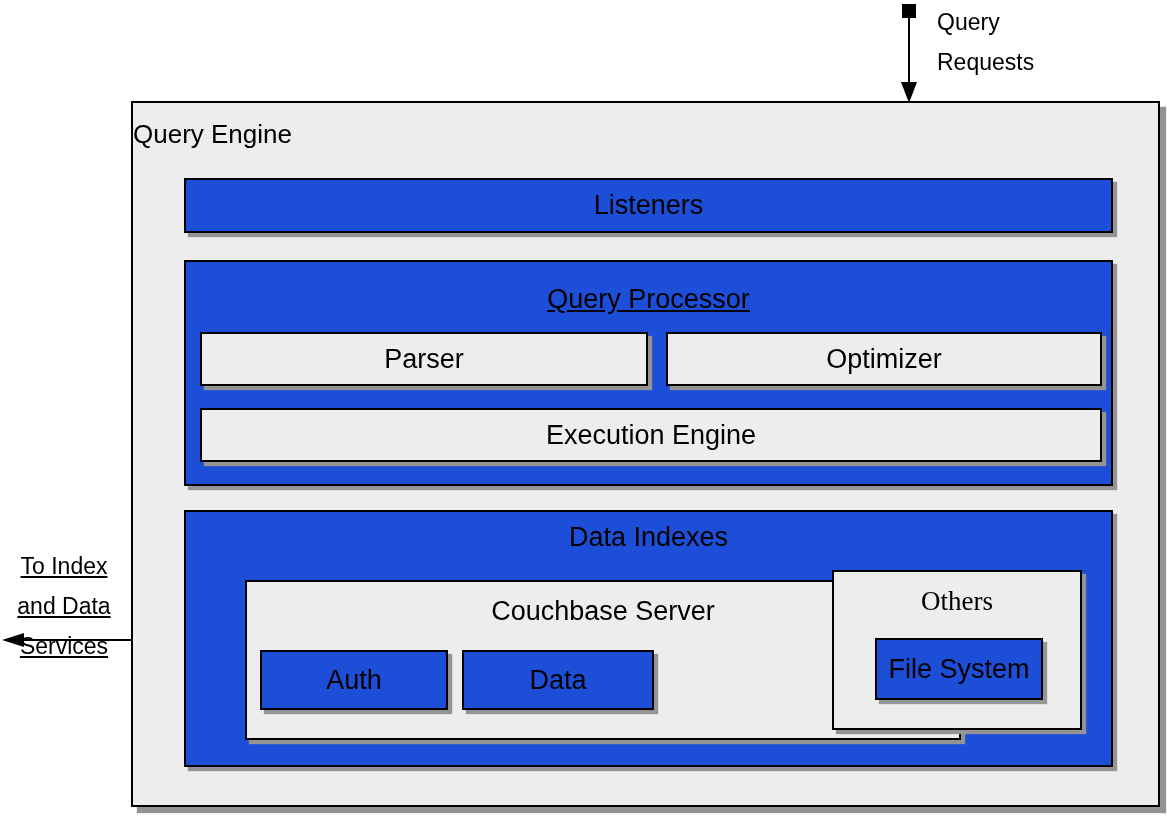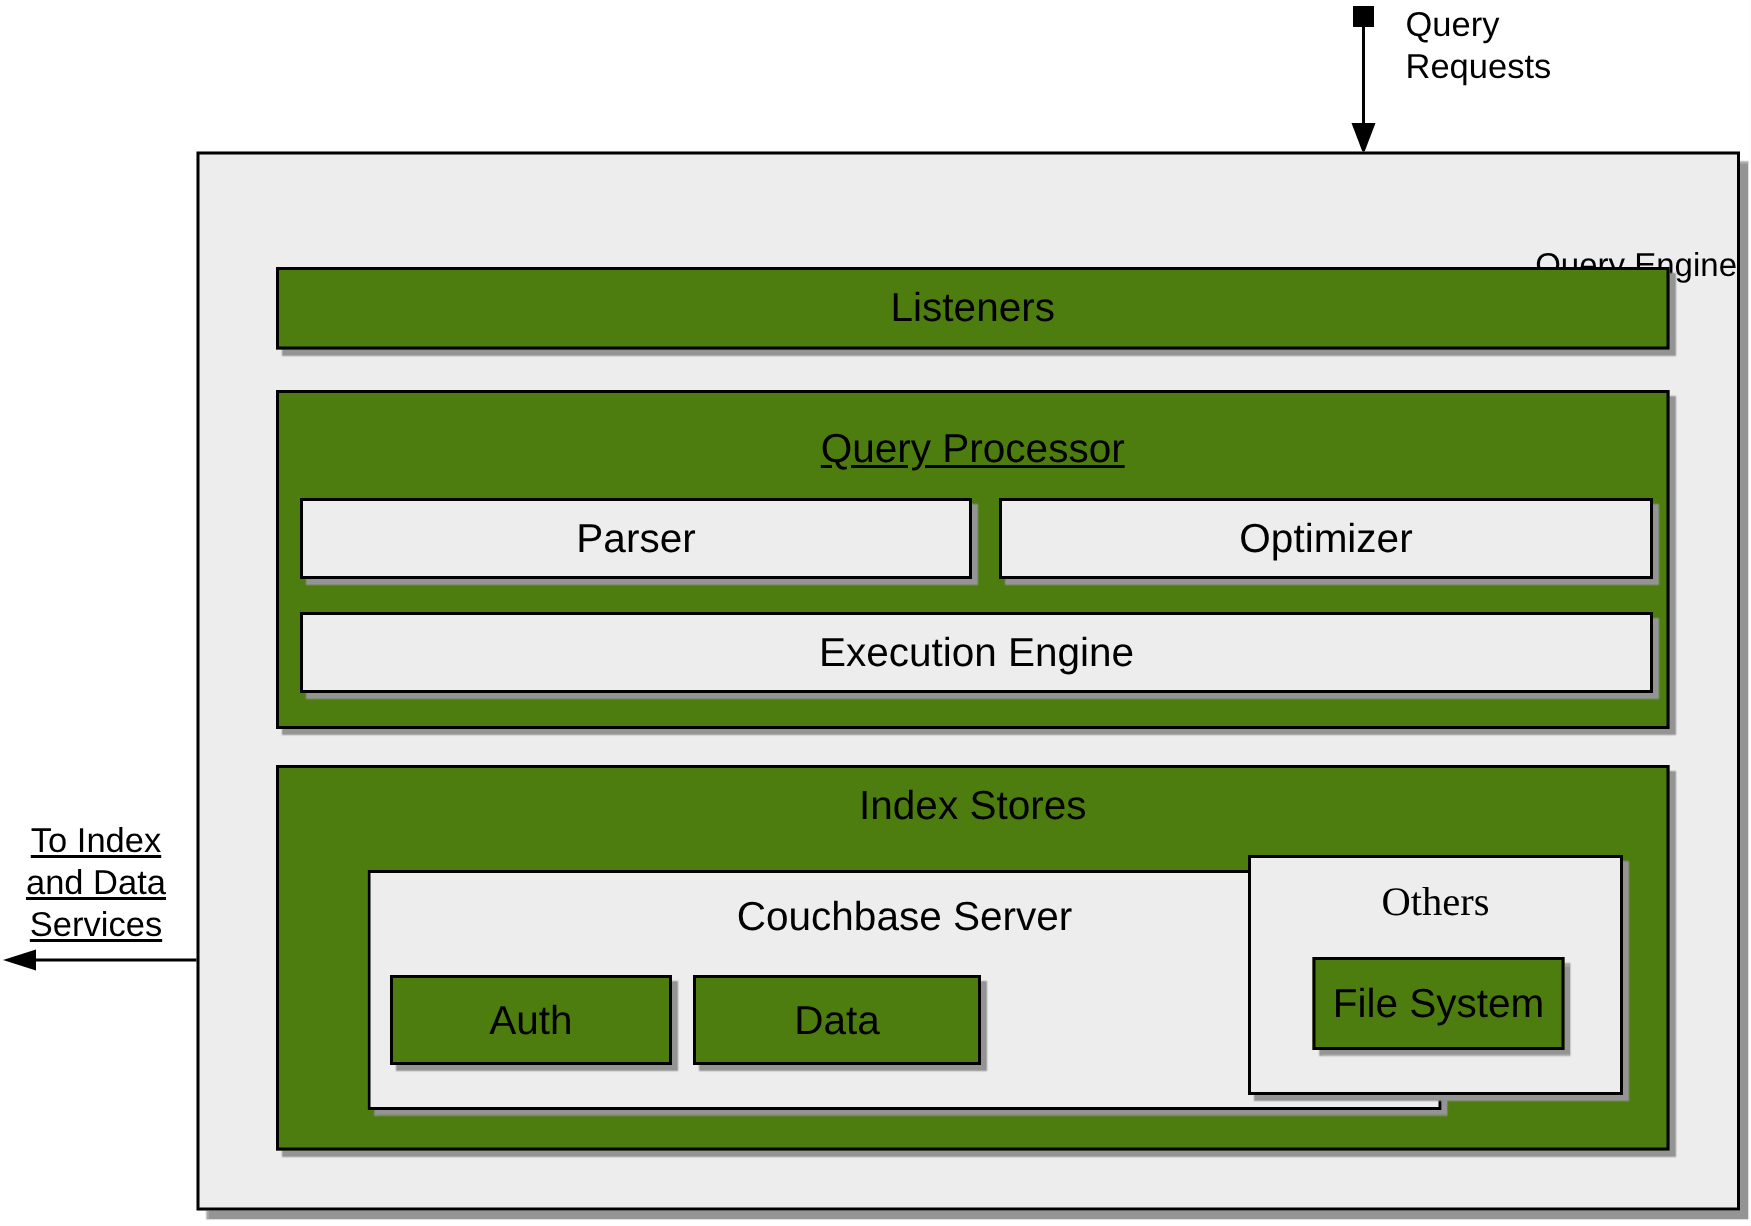--- a/index.html
+++ b/index.html
@@ -16,50 +16,49 @@
     background: #ffffff;
     overflow: hidden;
   }
   .abs { position: absolute; }
   .box {
     position: absolute;
     border: 2px solid #000000;
     box-sizing: border-box;
   }
   .gray  { background: #ededed; box-shadow: 4px 4px 1px #949494; }
-  .white { background: #4d7c0f; box-shadow: 4px 4px 1px #949494; }
+  .white { background: #1d4ed8; box-shadow: 4px 4px 1px #949494; }
   .main-box {
     background: #ededed;
     box-shadow: 6px 6px 1px #949494;
   }
   .leaf {
     display: flex;
     align-items: center;
     justify-content: center;
     font-size: 27px;
     text-align: center;
   }
   .group-title {
     width: 100%;
     text-align: center;
     font-size: 27px;
     box-sizing: border-box;
   }
   .engine-title {
     width: 100%;
-    text-align: right;
-    font-size: 22px;
+    text-align: left;
+    font-size: 26px;
     padding-top: 16px;
     box-sizing: border-box;
-    margin-top: 45px;
   }
   .annotation {
     position: absolute;
     font-size: 23px;
-    line-height: 28px;
+    line-height: 40px;
     white-space: pre-line;
   }
   .annotation.center { text-align: center; }
   svg { display: block; }
 </style>
 </head>
 <body>
 
 <div class="canvas">
 
@@ -97,21 +96,21 @@
       <div class="box gray leaf" style="left:480px; top:70px; width:436px; height:54px;">
         <span>Optimizer</span>
       </div>
 
       <div class="box gray leaf" style="left:14px; top:146px; width:902px; height:54px;">
         <span>Execution Engine</span>
       </div>
     </div>
 
     <div class="box white" style="left:51px; top:407px; width:929px; height:257px;">
-      <div class="group-title" style="padding-top:10px;">Index Stores</div>
+      <div class="group-title" style="padding-top:10px;">Data Indexes</div>
 
       <div class="box gray" style="left:25px; top:68px; width:716px; height:160px;margin-left:34px;">
         <div class="group-title" style="padding-top:14px;">Couchbase Server</div>
 
         <div class="box white leaf" style="left:13px; top:68px; width:188px; height:60px;">
           <span>Auth</span>
         </div>
 
         <div class="box white leaf" style="left:215px; top:68px; width:192px; height:60px;">
           <span>Data</span>

